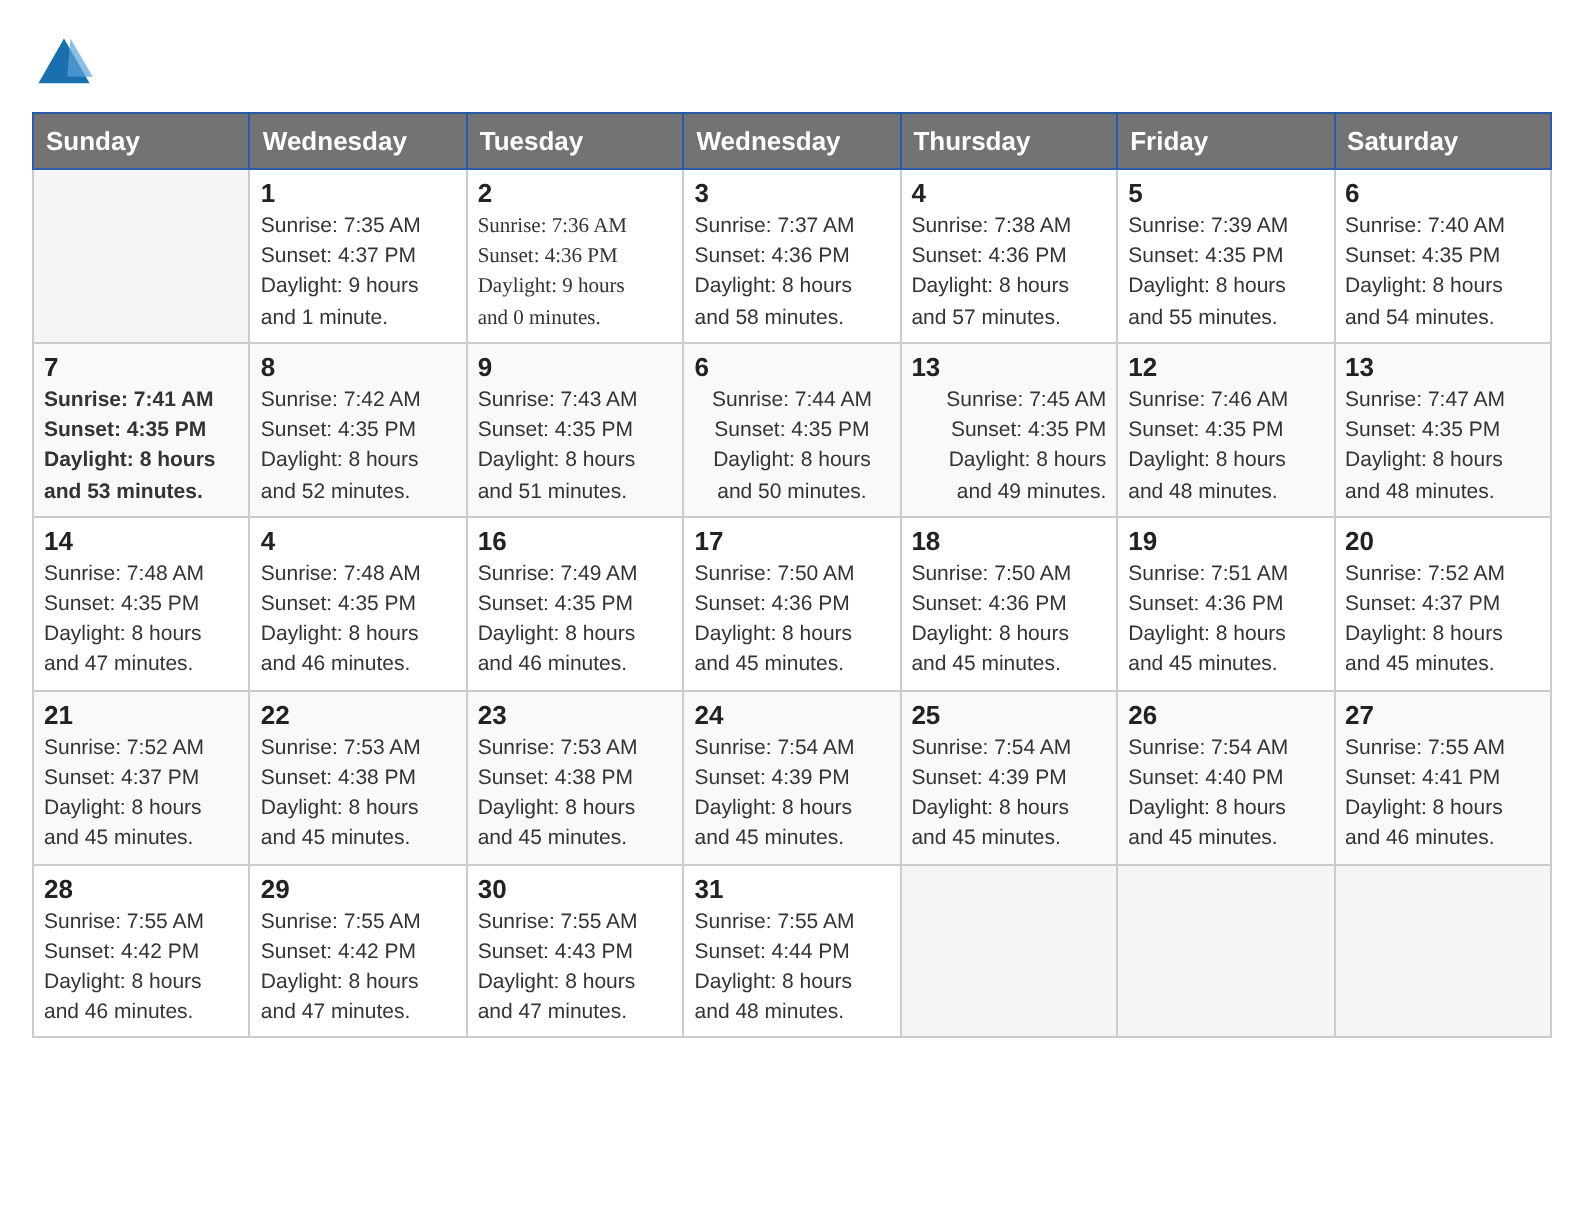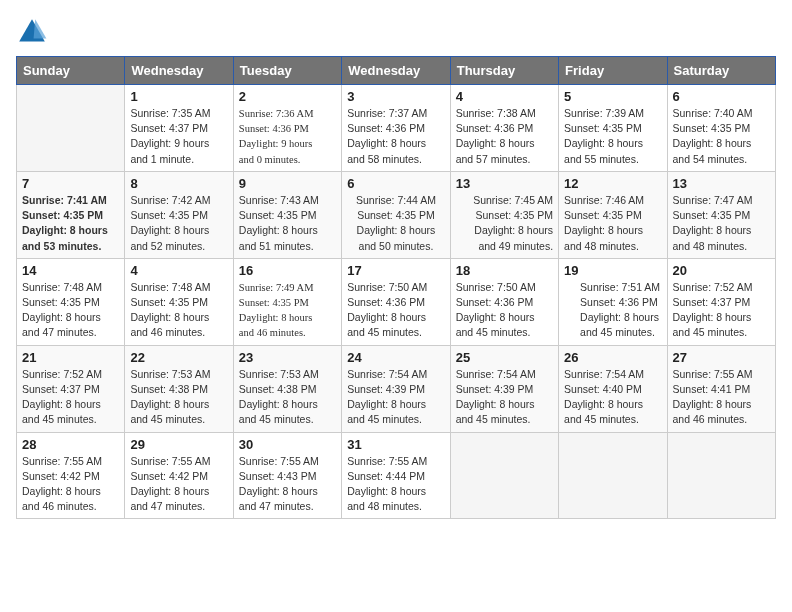--- a/index.html
+++ b/index.html
@@ -232,42 +232,42 @@
         </td>
         <td>
           <span class="day-num">4</span>
           <div class="day-info" style="white-space: pre-line;">Sunrise: 7:48 AM
 Sunset: 4:35 PM
 Daylight: 8 hours
 and 46 minutes.</div>
         </td>
         <td>
           <span class="day-num">16</span>
-          <div class="day-info" style="white-space: pre-line; font-family: Liberation Serif, serif;">Sunrise: 7:49 AM
+          <div class="day-info" style="white-space: pre-line;">Sunrise: 7:49 AM
 Sunset: 4:35 PM
 Daylight: 8 hours
 and 46 minutes.</div>
         </td>
         <td>
           <span class="day-num">17</span>
           <div class="day-info" style="white-space: pre-line;">Sunrise: 7:50 AM
 Sunset: 4:36 PM
 Daylight: 8 hours
 and 45 minutes.</div>
         </td>
         <td>
           <span class="day-num">18</span>
           <div class="day-info" style="white-space: pre-line;">Sunrise: 7:50 AM
 Sunset: 4:36 PM
 Daylight: 8 hours
 and 45 minutes.</div>
         </td>
         <td>
           <span class="day-num">19</span>
-          <div class="day-info" style="white-space: pre-line; margin-left: 16px;">Sunrise: 7:51 AM
+          <div class="day-info" style="white-space: pre-line;">Sunrise: 7:51 AM
 Sunset: 4:36 PM
 Daylight: 8 hours
 and 45 minutes.</div>
         </td>
         <td>
           <span class="day-num">20</span>
           <div class="day-info" style="white-space: pre-line;">Sunrise: 7:52 AM
 Sunset: 4:37 PM
 Daylight: 8 hours
 and 45 minutes.</div>

